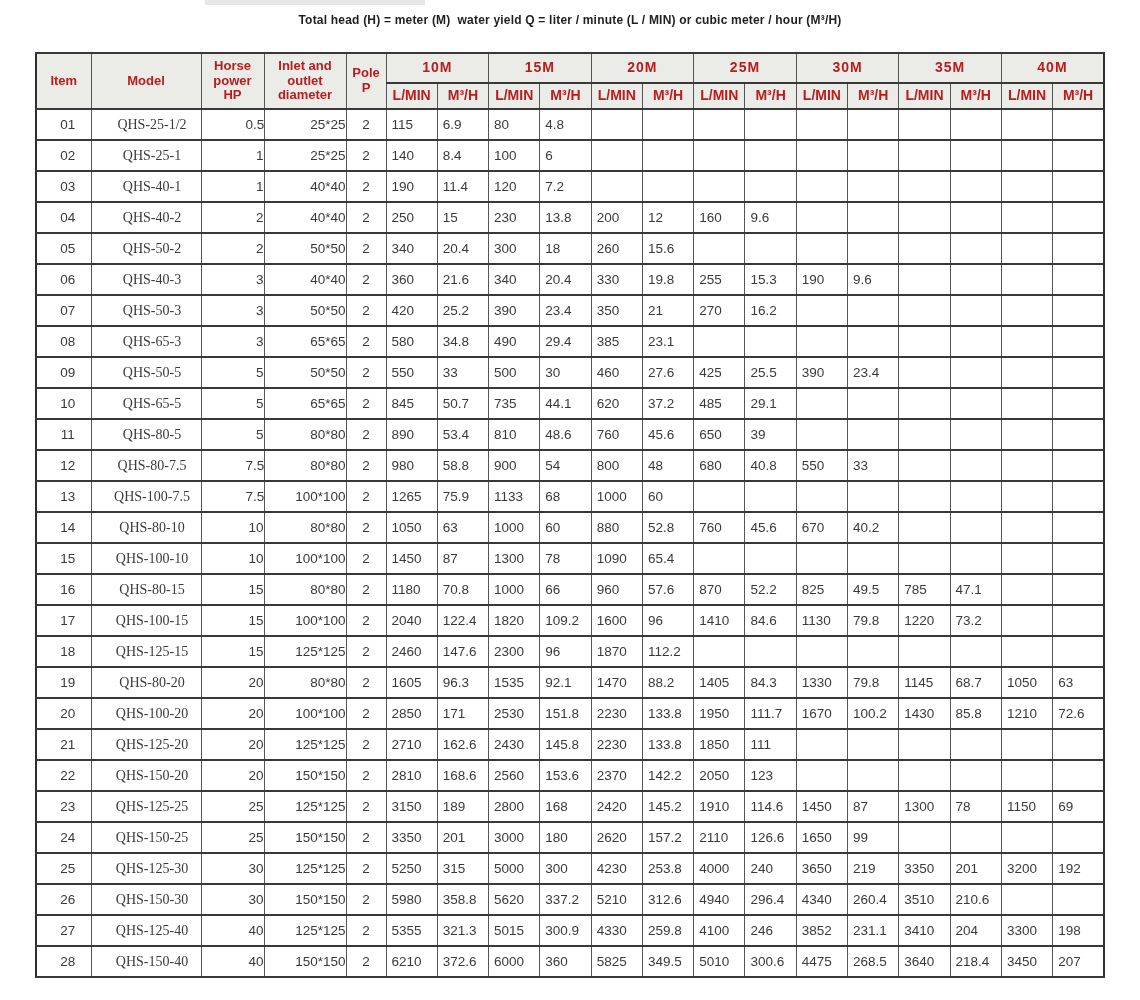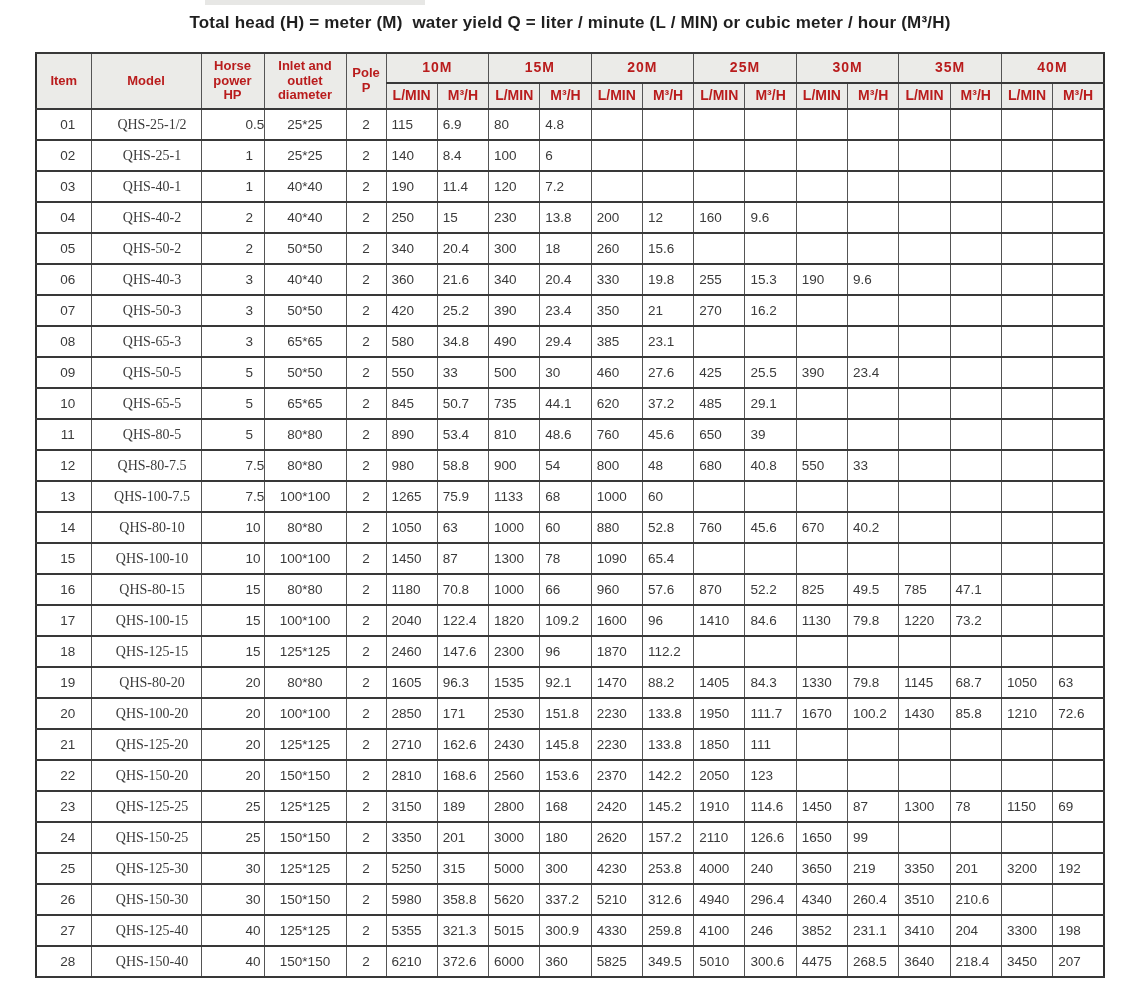--- a/index.html
+++ b/index.html
@@ -7,21 +7,21 @@
     width:1140px;height:1000px;overflow:hidden;background:#ffffff;
     font-family:"Liberation Sans","DejaVu Sans",sans-serif;color:#333;
     position:relative;
   }
   .scan-artifact{
     position:absolute;left:205px;top:0;width:220px;height:5px;
     background:#c9c9c6;opacity:.45;
   }
   .page-title{
     position:absolute;left:35px;top:13px;width:1070px;
-    text-align:center;font-size:17px;font-weight:bold;color:#1f1f1f;
+    text-align:center;font-size:12px;font-weight:bold;color:#1f1f1f;
     letter-spacing:.2px;white-space:pre;
   }
   table.spec{
     position:absolute;left:35px;top:52px;width:1070px;
     border-collapse:collapse;table-layout:fixed;
     border:2px solid #2e2e2e;
   }
   .spec th,.spec td{
     border-left:1px solid #555;border-right:1px solid #555;
     border-top:2px solid #383838;border-bottom:2px solid #383838;
@@ -34,22 +34,22 @@
   }
   .spec thead th.fixed-h{font-size:13px;}
   .spec thead th.group-h{font-size:14px;letter-spacing:1px;height:26px;text-align:center;}
   .spec thead th.sub-h{font-size:14px;height:24px;padding:0;}
   .spec tbody td{
     height:29px;font-size:13.5px;color:#3a3a3a;vertical-align:middle;
     background:#fff;padding:0;
   }
   .spec td.c-item{text-align:center;padding-left:8px;}
   .spec td.c-model{text-align:center;padding-left:12px;font-size:14px;font-family:Liberation Serif, serif;}
-  .spec td.c-hp{text-align:left;padding-left:44px;}
-  .spec td.c-inlet{text-align:center;}
+  .spec td.c-hp{text-align:right;padding-left:44px;}
+  .spec td.c-inlet{text-align:right;}
   .spec td.c-pole{text-align:center;}
   .spec td.c-val{text-align:left;padding-left:5px;}
   col.col-item{width:55px;}
   col.col-model{width:110px;}
   col.col-hp{width:63px;}
   col.col-inlet{width:82px;}
   col.col-pole{width:40px;}
 </style>
 </head>
 <body>

